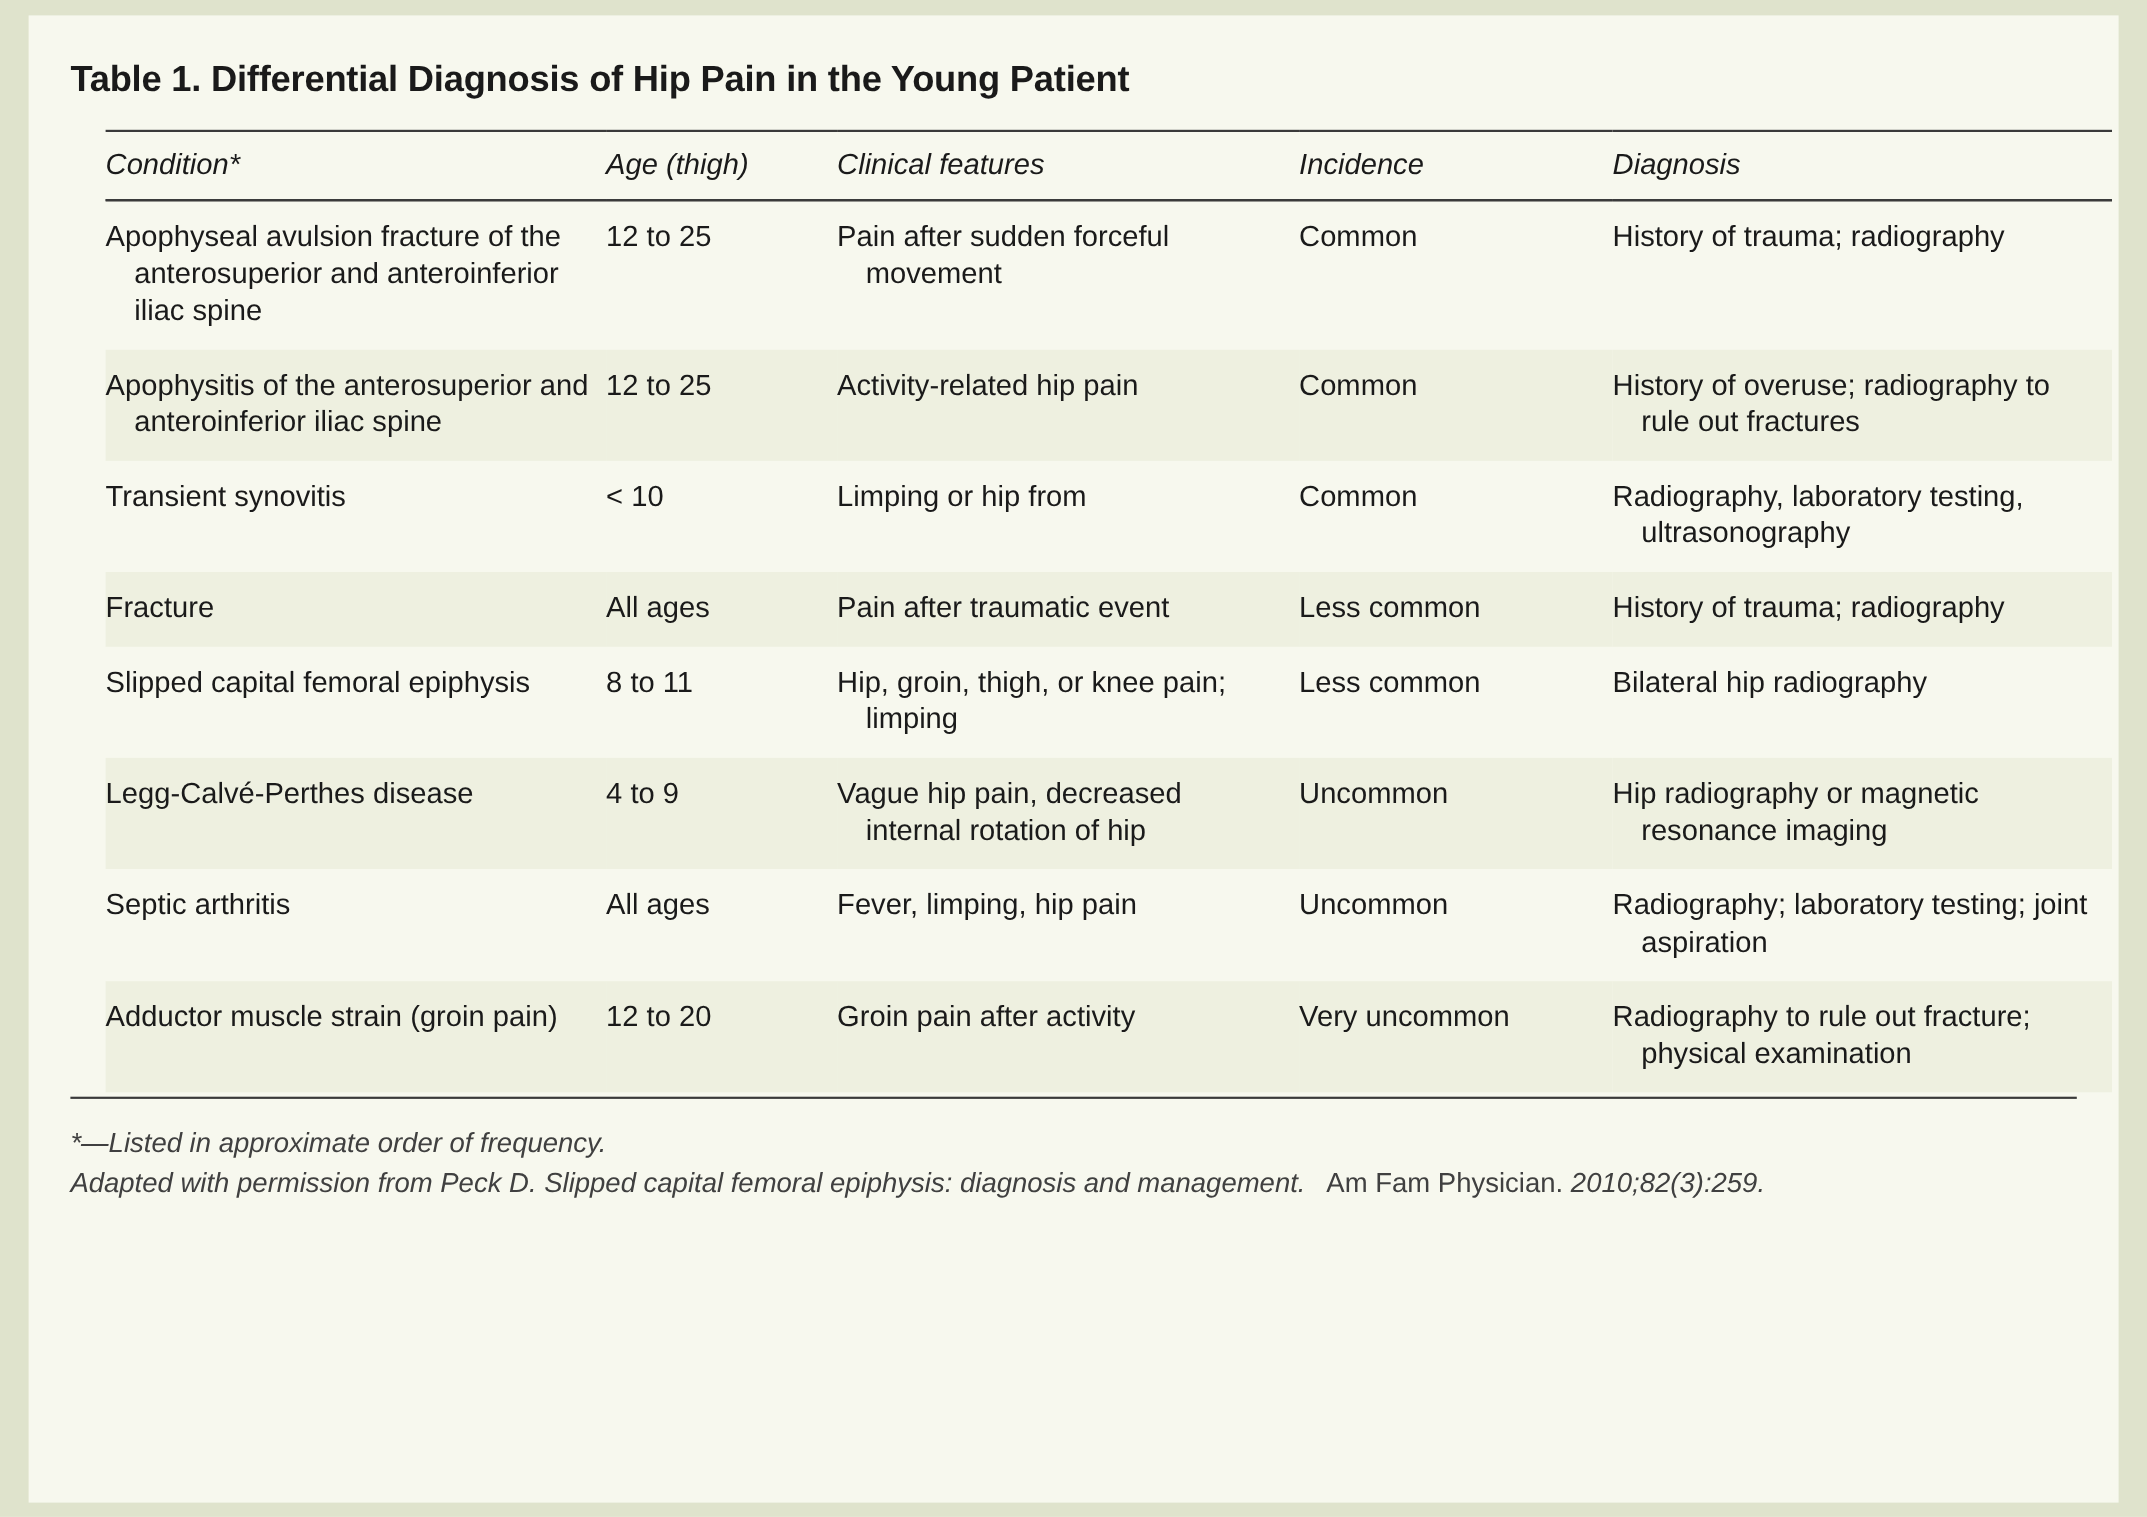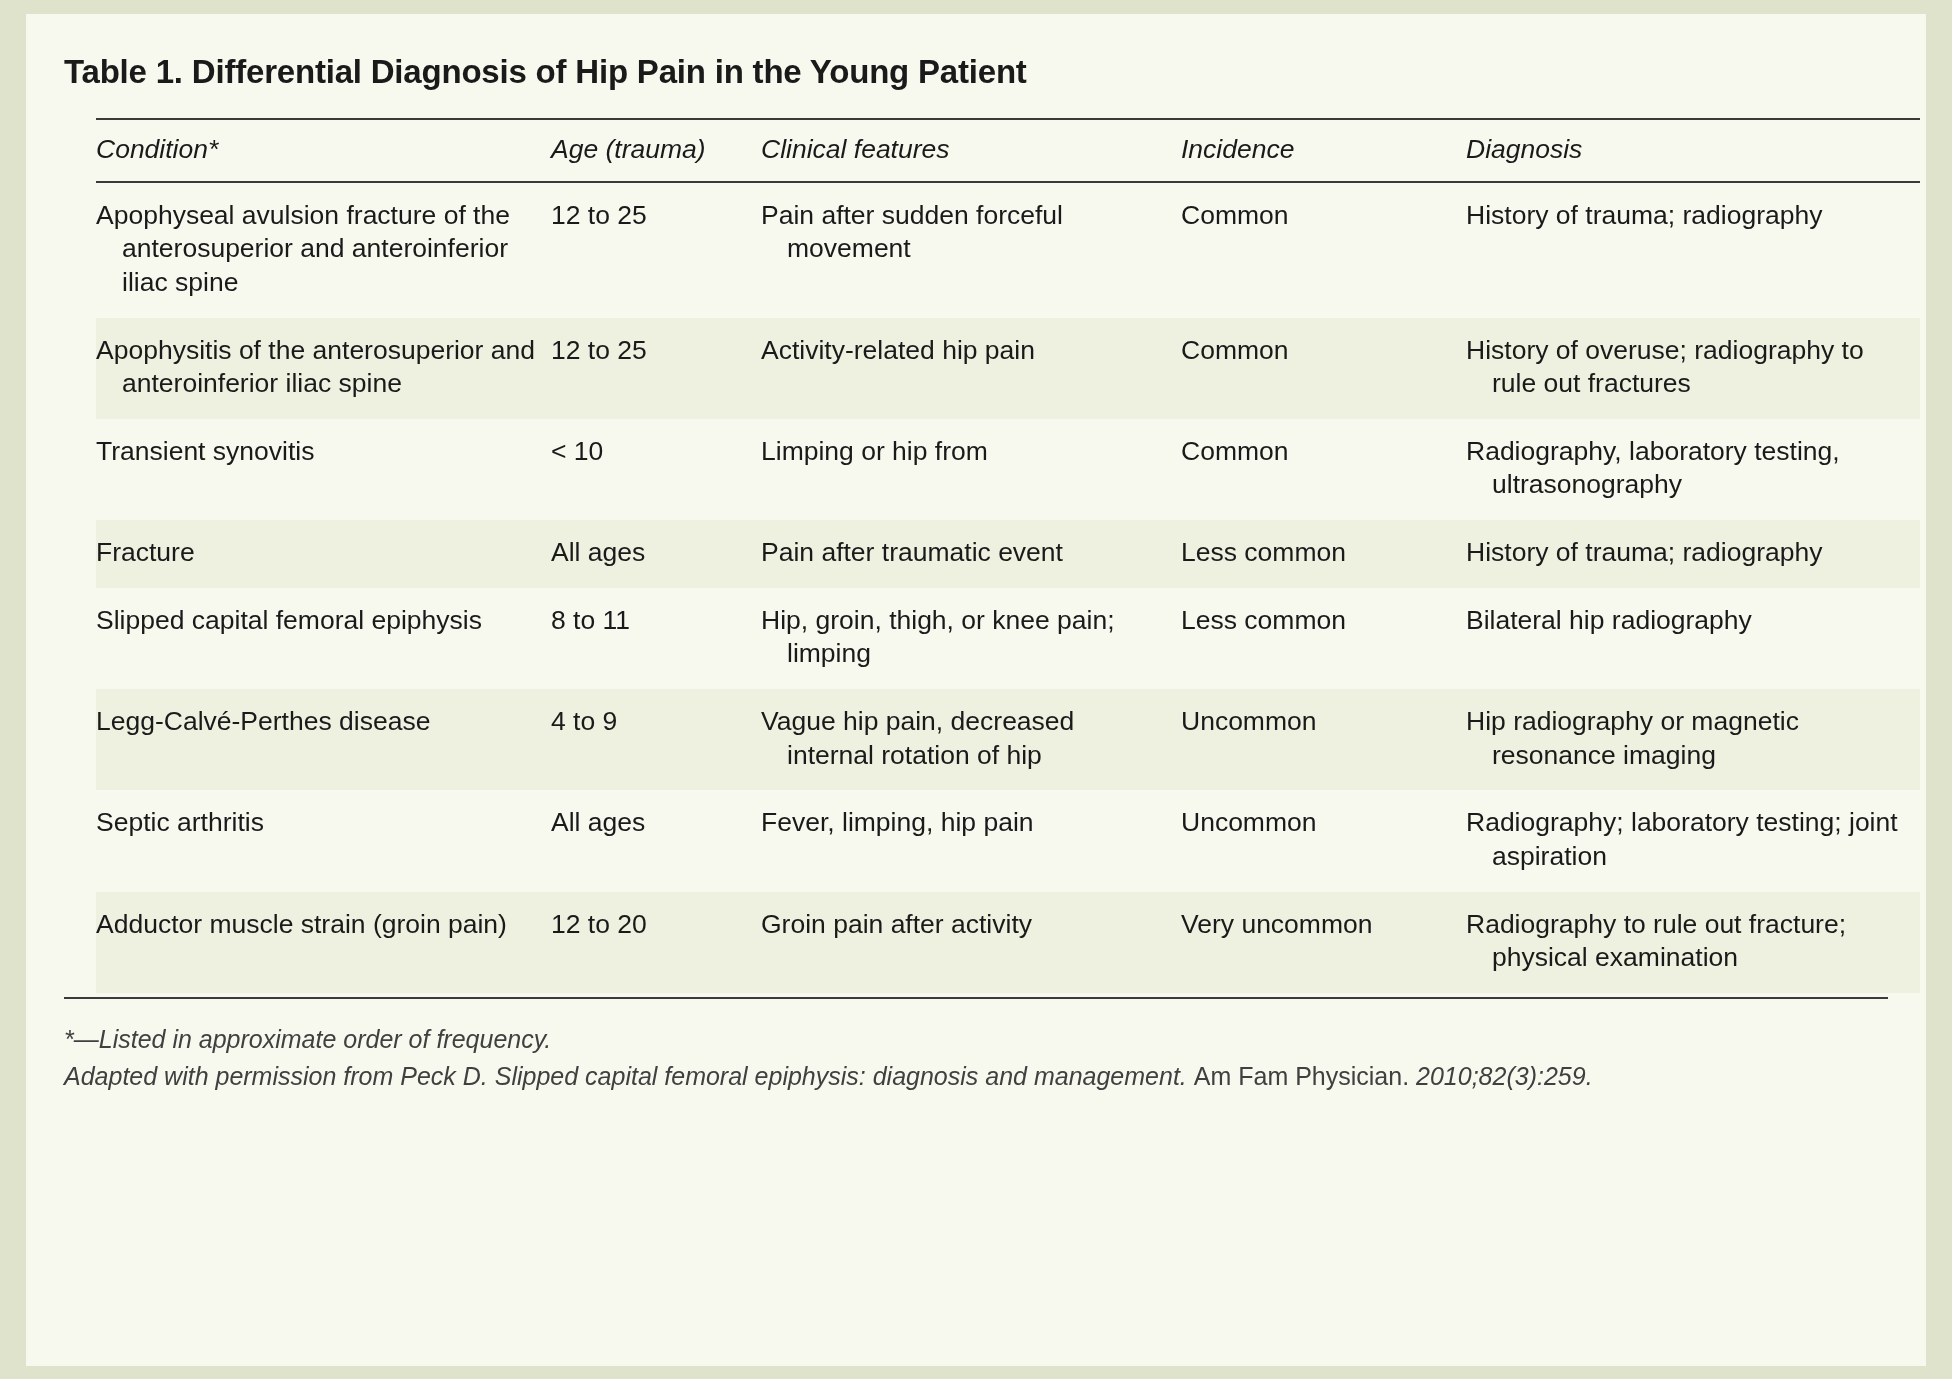--- a/index.html
+++ b/index.html
@@ -86,20 +86,21 @@
     padding-top: 22px;
   }
   .footnote {
     font-size: 25px;
     font-style: italic;
     color: #404040;
     line-height: 1.5;
   }
   .footnote .roman {
     font-style: normal;
+    margin-left: 12px;
   }
 </style>
 </head>
 <body>
 
 <div class="page">
   <div class="table-card">
 
     <div class="table-title">Table 1. Differential Diagnosis of Hip Pain in the Young Patient</div>
 
@@ -107,21 +108,21 @@
       <colgroup>
         <col class="col-cond">
         <col class="col-age">
         <col class="col-feat">
         <col class="col-inc">
         <col class="col-diag">
       </colgroup>
       <thead>
         <tr>
           <th>Condition*</th>
-          <th>Age (trauma)</th>
+          <th>Age (thigh)</th>
           <th>Clinical features</th>
           <th>Incidence</th>
           <th>Diagnosis</th>
         </tr>
       </thead>
       <tbody>
         <tr>
           <td>
               <span class="hang">Apophyseal avulsion fracture of the anterosuperior and anteroinferior iliac spine</span>
             </td>

